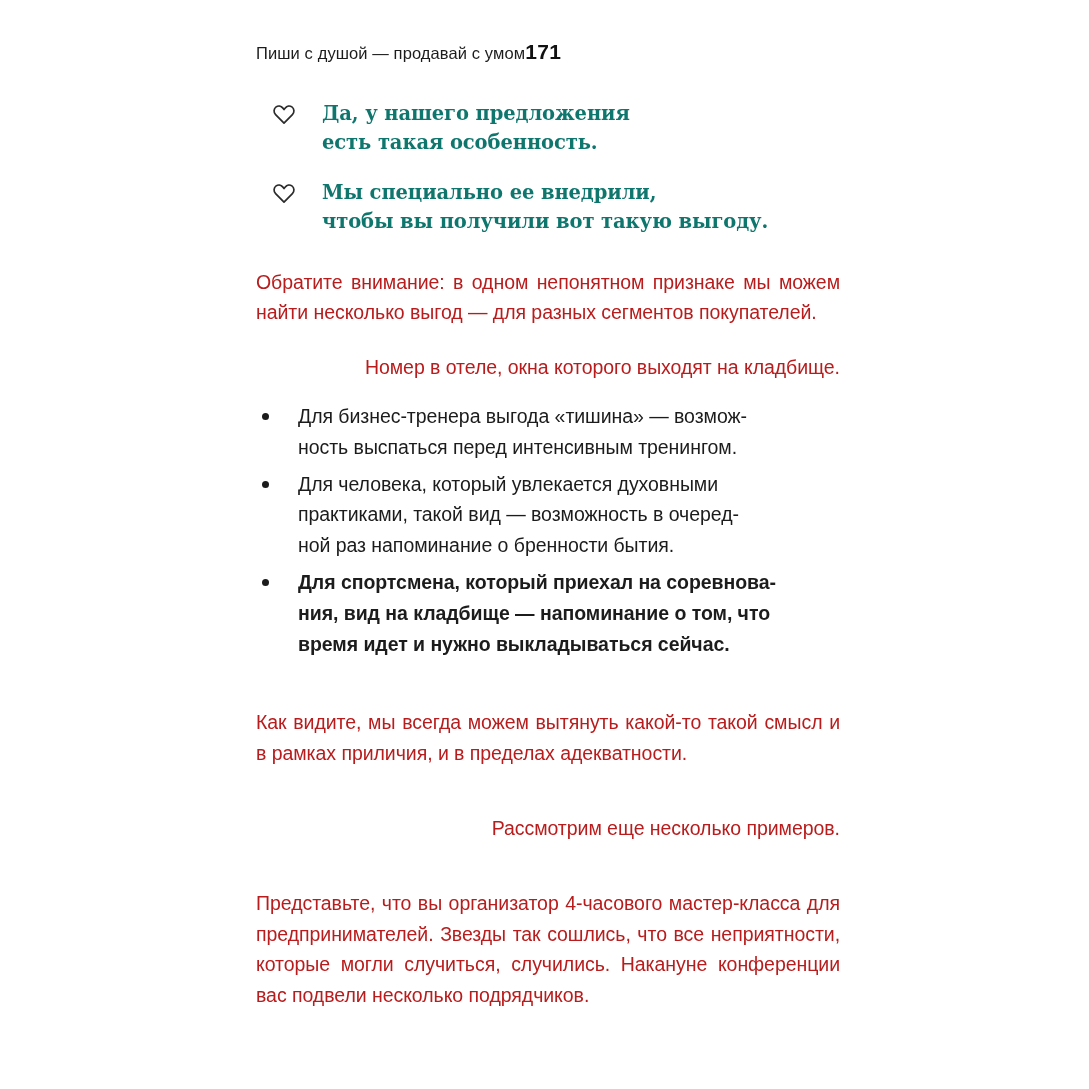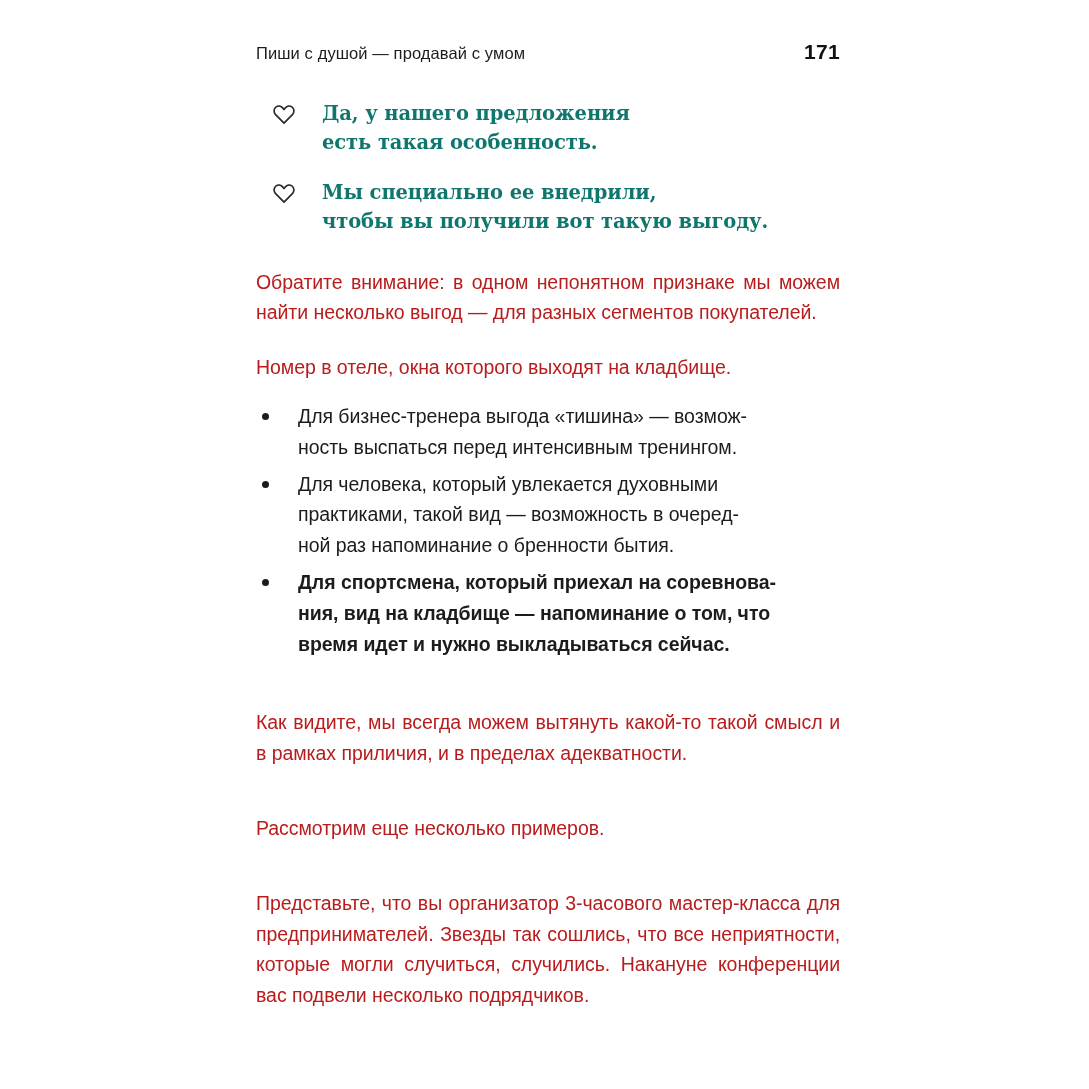--- a/index.html
+++ b/index.html
@@ -24,21 +24,20 @@
 
   
   .running-head {
     position: absolute;
     top: 40px;
     left: 256px;
     width: 584px;
     height: 26px;
     display: flex;
     align-items: baseline;
-    justify-content: space-between;
   }
   .running-head-title {
     font-size: 16.5px;
     letter-spacing: 0.1px;
     color: #1c1c1c;
     white-space: nowrap;
   }
   .running-head-pageno {
     font-size: 21px;
     font-weight: bold;
@@ -98,21 +97,21 @@
     line-height: 1.58;
     text-align: justify;
     text-justify: inter-word;
     color: #b91c1c;
     letter-spacing: -0.05px;
   }
   .para.lead {
     margin-top: 8px;
   }
   .para.no-justify {
-    text-align: left;
+    text-align: right;
   }
   .para.tight-after {
     margin-bottom: 18px;
   }
   .gap-lg {
     height: 20px;
   }
 
   
   .bullets {
@@ -208,16 +207,16 @@
     <div class="gap-lg"></div>
 
     <p class="para">Как видите, мы всегда можем вытянуть какой-то такой смысл и в рамках приличия, и в пределах адекватности.</p>
 
     <div class="gap-lg"></div>
 
     <p class="para no-justify">Рассмотрим еще несколько примеров.</p>
 
     <div class="gap-lg"></div>
 
-    <p class="para">Представьте, что вы организатор 3-часового мастер-класса для предпринимателей. Звезды так сошлись, что все неприятности, которые могли случиться, случились. Накануне конференции вас подвели несколько подрядчиков.</p>
+    <p class="para">Представьте, что вы организатор 4-часового мастер-класса для предпринимателей. Звезды так сошлись, что все неприятности, которые могли случиться, случились. Накануне конференции вас подвели несколько подрядчиков.</p>
 
   </div>
 </div>
 
 </body></html>

